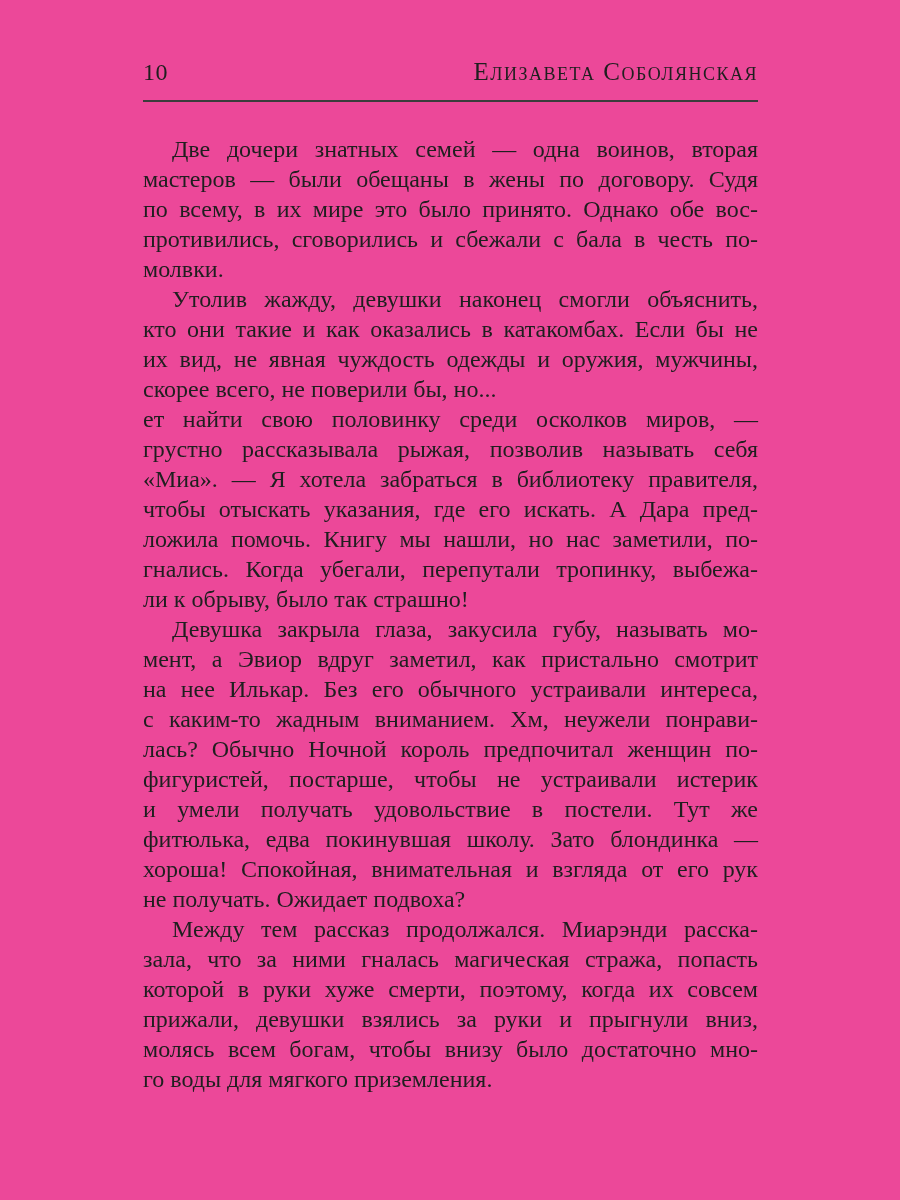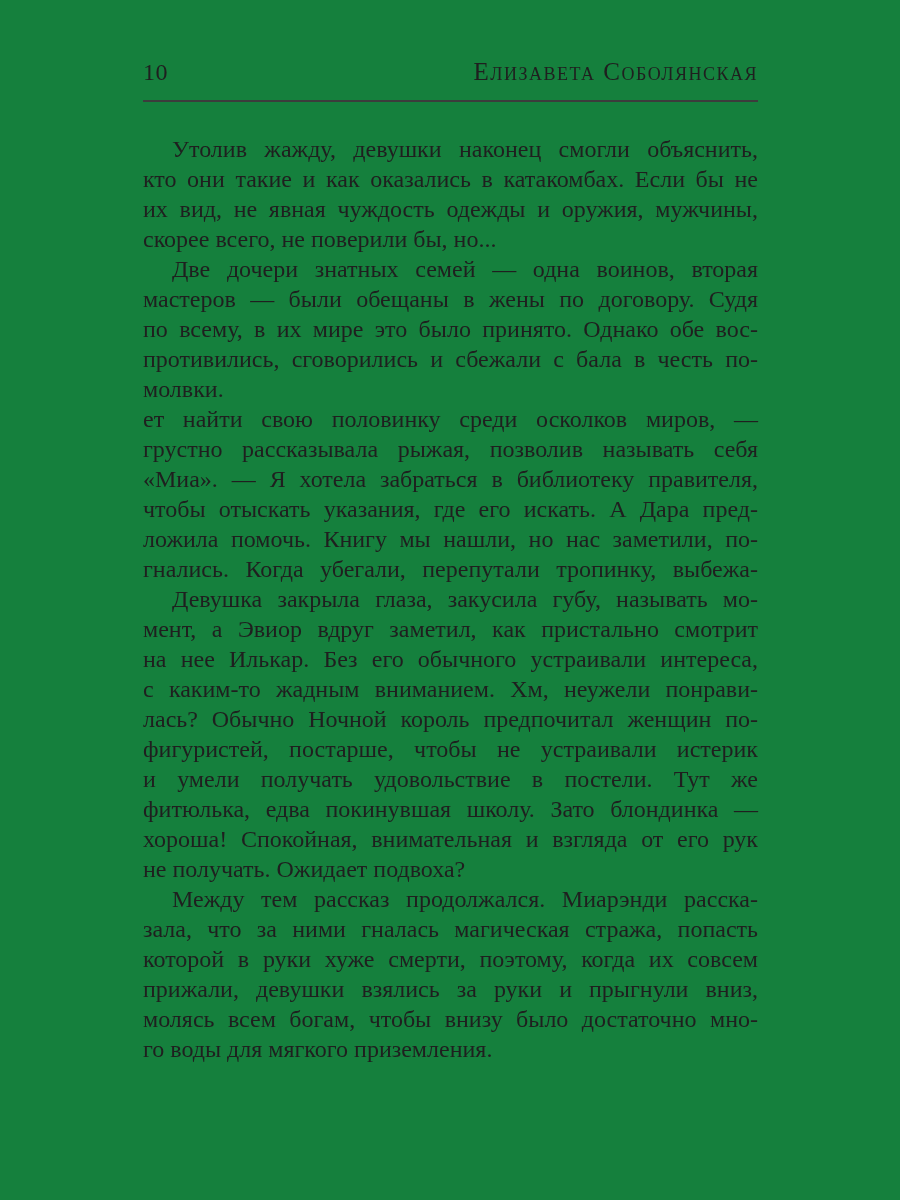--- a/index.html
+++ b/index.html
@@ -4,21 +4,21 @@
 <style>
   html, body {
     margin: 0;
     padding: 0;
     background: #ffffff;
   }
   .page {
     position: relative;
     width: 900px;
     height: 1200px;
-    background: #15803d;
+    background: #ec4899;
     overflow: hidden;
     font-family: "Liberation Serif", "DejaVu Serif", serif;
     color: #1f1f1f;
   }
   .running-header {
     position: absolute;
     left: 143px;
     top: 57px;
     width: 615px;
     display: flex;
@@ -63,39 +63,40 @@
 </head>
 <body>
 
 <div class="page">
   <div class="running-header">
     <span class="page-number">10</span>
     <span class="author-name">Елизавета Соболянская</span>
   </div>
   <div class="body-text">
       <div class="paragraph">
-        <div class="line first">Утолив жажду, девушки наконец смогли объяснить,</div>
-        <div class="line">кто они такие и как оказались в катакомбах. Если бы не</div>
-        <div class="line">их вид, не явная чуждость одежды и оружия, мужчины,</div>
-        <div class="line last">скорее всего, не поверили бы, но...</div>
-      </div>
-      <div class="paragraph">
         <div class="line first">Две дочери знатных семей — одна воинов, вторая</div>
         <div class="line">мастеров — были обещаны в жены по договору. Судя</div>
         <div class="line">по всему, в их мире это было принято. Однако обе вос-</div>
         <div class="line">противились, сговорились и сбежали с бала в честь по-</div>
         <div class="line last">молвки.</div>
+      </div>
+      <div class="paragraph">
+        <div class="line first">Утолив жажду, девушки наконец смогли объяснить,</div>
+        <div class="line">кто они такие и как оказались в катакомбах. Если бы не</div>
+        <div class="line">их вид, не явная чуждость одежды и оружия, мужчины,</div>
+        <div class="line last">скорее всего, не поверили бы, но...</div>
       </div>
       <div class="paragraph">
         <div class="line">ет найти свою половинку среди осколков миров, —</div>
         <div class="line">грустно рассказывала рыжая, позволив называть себя</div>
         <div class="line">«Миа». — Я хотела забраться в библиотеку правителя,</div>
         <div class="line">чтобы отыскать указания, где его искать. А Дара пред-</div>
         <div class="line">ложила помочь. Книгу мы нашли, но нас заметили, по-</div>
         <div class="line">гнались. Когда убегали, перепутали тропинку, выбежа-</div>
+        <div class="line last">ли к обрыву, было так страшно!</div>
       </div>
       <div class="paragraph">
         <div class="line first">Девушка закрыла глаза, закусила губу, называть мо-</div>
         <div class="line">мент, а Эвиор вдруг заметил, как пристально смотрит</div>
         <div class="line">на нее Илькар. Без его обычного устраивали интереса,</div>
         <div class="line">с каким-то жадным вниманием. Хм, неужели понрави-</div>
         <div class="line">лась? Обычно Ночной король предпочитал женщин по-</div>
         <div class="line">фигуристей, постарше, чтобы не устраивали истерик</div>
         <div class="line">и умели получать удовольствие в постели. Тут же</div>
         <div class="line">фитюлька, едва покинувшая школу. Зато блондинка —</div>

